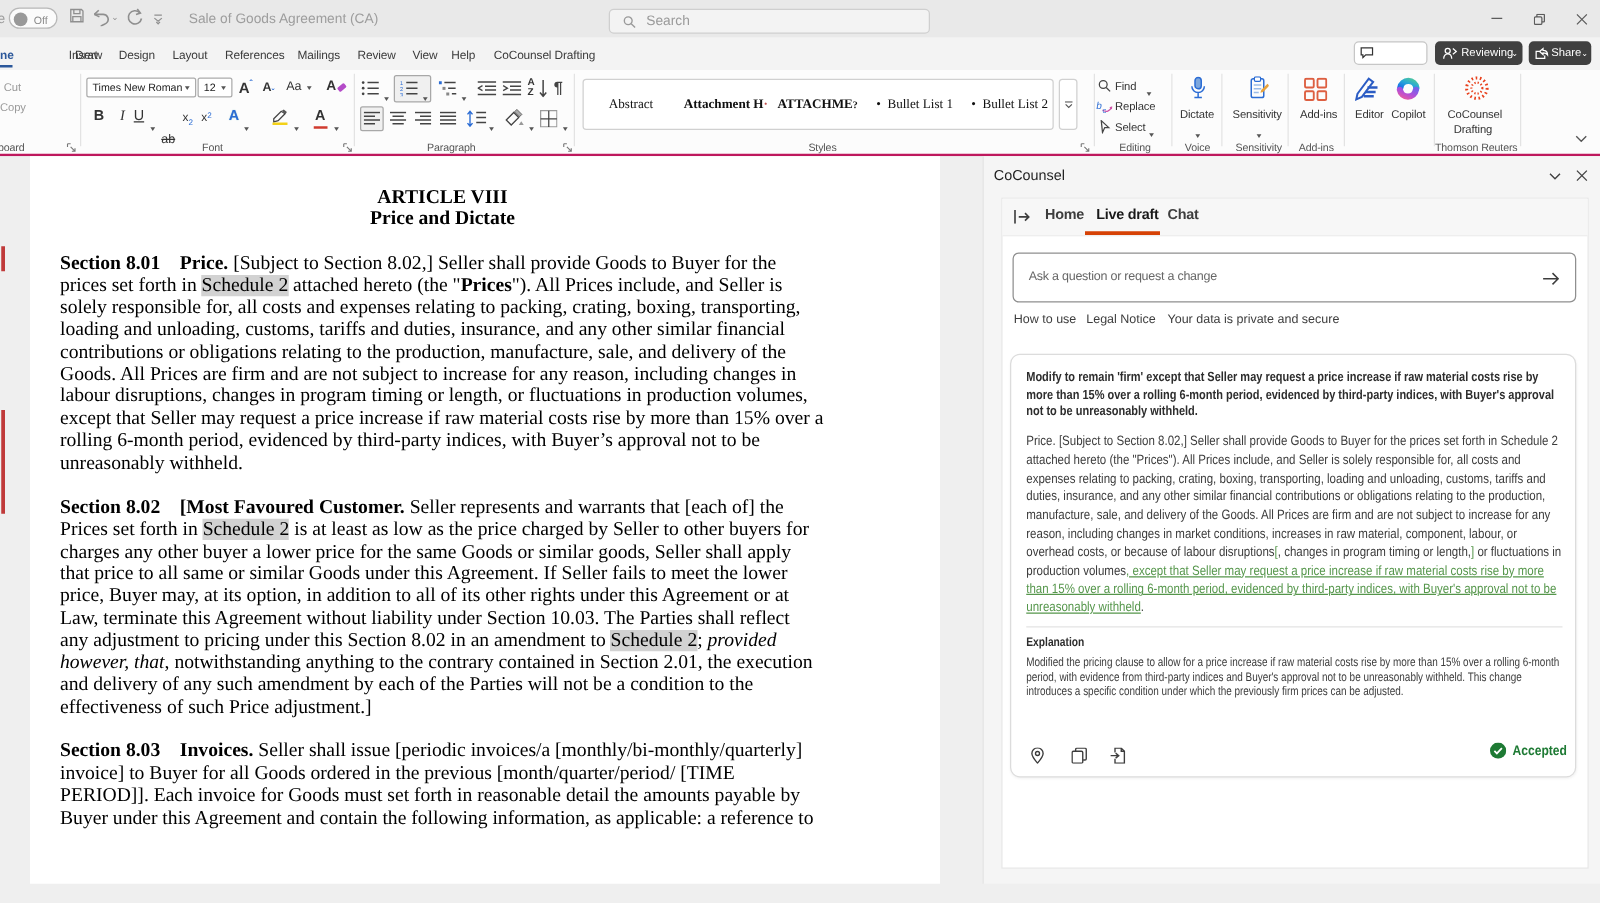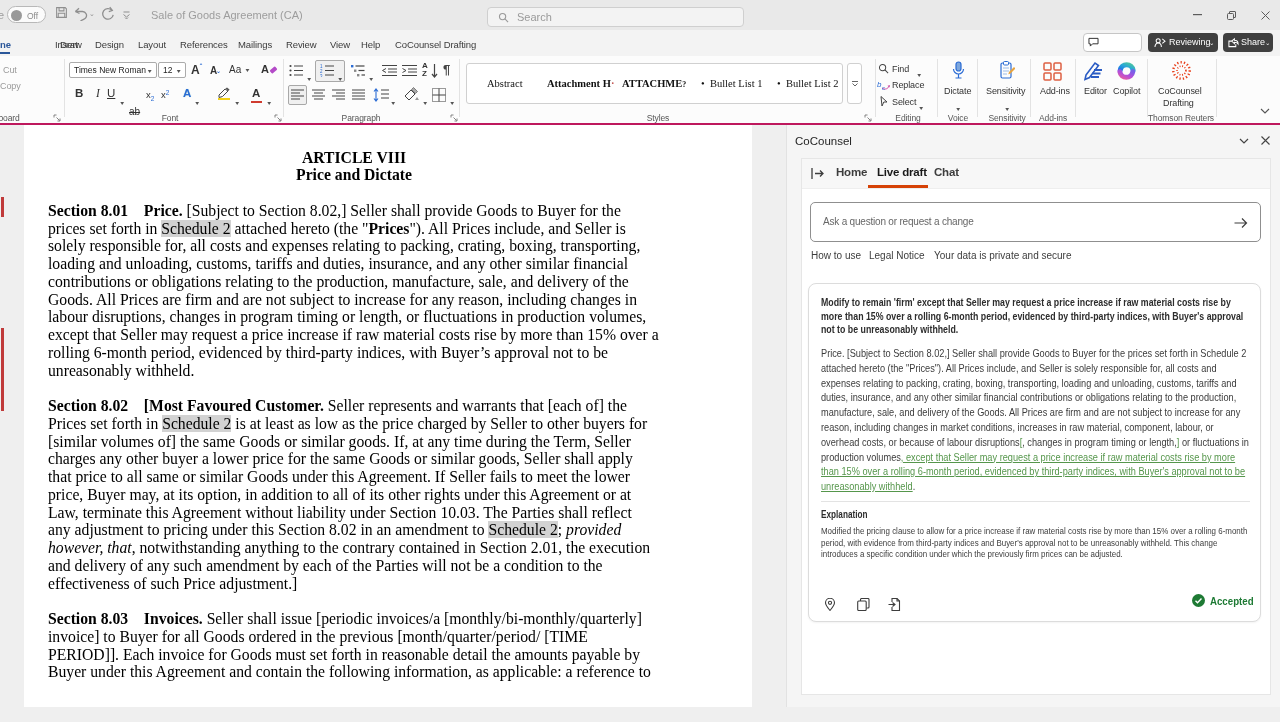--- a/index.html
+++ b/index.html
@@ -396,21 +396,20 @@
     <div class="ln">loading and unloading, customs, tariffs and duties, insurance, and any other similar financial</div>
     <div class="ln">contributions or obligations relating to the production, manufacture, sale, and delivery of the</div>
     <div class="ln">Goods. All Prices are firm and are not subject to increase for any reason, including changes in</div>
     <div class="ln">labour disruptions, changes in program timing or length, or fluctuations in production volumes,</div>
     <div class="ln">except that Seller may request a price increase if raw material costs rise by more than 15% over a</div>
     <div class="ln">rolling 6-month period, evidenced by third-party indices, with Buyer’s approval not to be</div>
     <div class="ln">unreasonably withheld.</div>
     <div class="ln"></div>
     <div class="ln"><b>Section 8.02&nbsp;&nbsp;&nbsp;&nbsp;[Most Favoured Customer.</b> Seller represents and warrants that [each of] the</div>
     <div class="ln">Prices set forth in <span class="hl">Schedule 2</span> is at least as low as the price charged by Seller to other buyers for</div>
-    <div class="ln">[similar volumes of] the same Goods or similar goods. If, at any time during the Term, Seller</div>
     <div class="ln">charges any other buyer a lower price for the same Goods or similar goods, Seller shall apply</div>
     <div class="ln">that price to all same or similar Goods under this Agreement. If Seller fails to meet the lower</div>
     <div class="ln">price, Buyer may, at its option, in addition to all of its other rights under this Agreement or at</div>
     <div class="ln">Law, terminate this Agreement without liability under Section 10.03. The Parties shall reflect</div>
     <div class="ln">any adjustment to pricing under this Section 8.02 in an amendment to <span class="hl">Schedule 2</span>; <i>provided</i></div>
     <div class="ln"><i>however, that</i>, notwithstanding anything to the contrary contained in Section 2.01, the execution</div>
     <div class="ln">and delivery of any such amendment by each of the Parties will not be a condition to the</div>
     <div class="ln">effectiveness of such Price adjustment.]</div>
     <div class="ln"></div>
     <div class="ln"><b>Section 8.03&nbsp;&nbsp;&nbsp;&nbsp;Invoices.</b> Seller shall issue [periodic invoices/a [monthly/bi-monthly/quarterly]</div>

